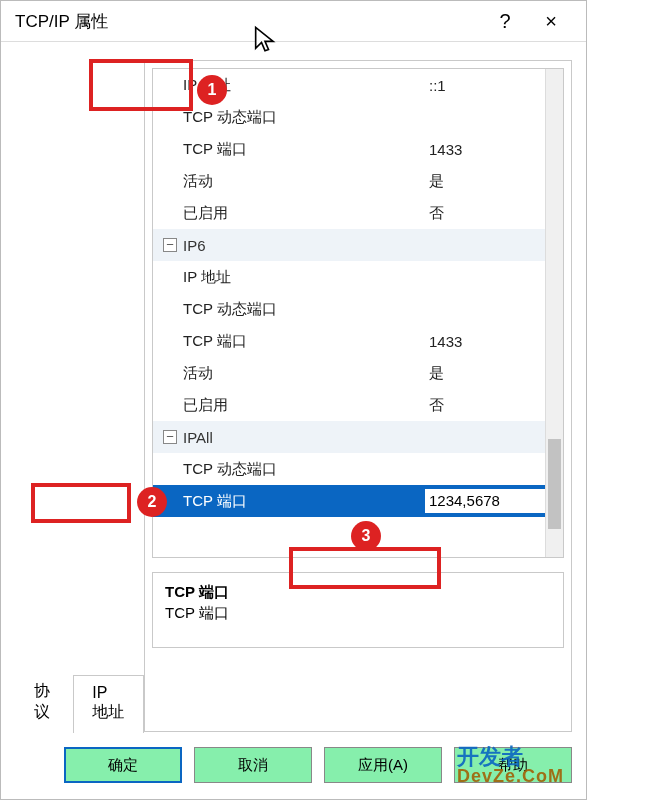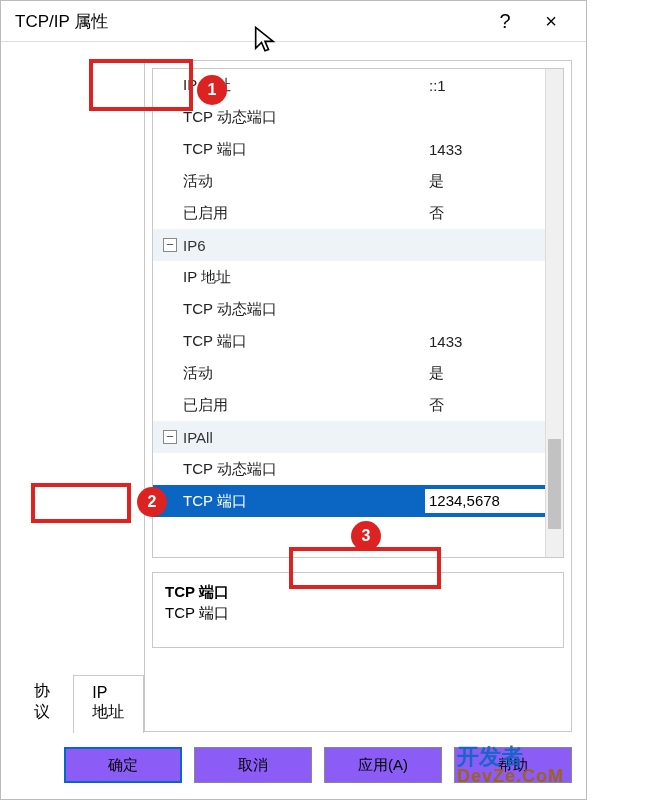--- a/index.html
+++ b/index.html
@@ -180,21 +180,21 @@
     display:flex;
     padding: 14px 14px 16px 14px;
     gap: 12px;
     align-items:center;
     border-top: 1px solid transparent;
   }
   .buttons .spacer{flex:1}
   button.dlg {
     width: 118px;
     height: 36px;
-    background: #8b5cf6;
+    background: #86efac;
     border: 1px solid #888;
     font-size: 15px;
     font-family: inherit;
     padding:0;
   }
   button.dlg.default {
     border: 2px solid #0a66c2;
   }
   
   .callout-box {

